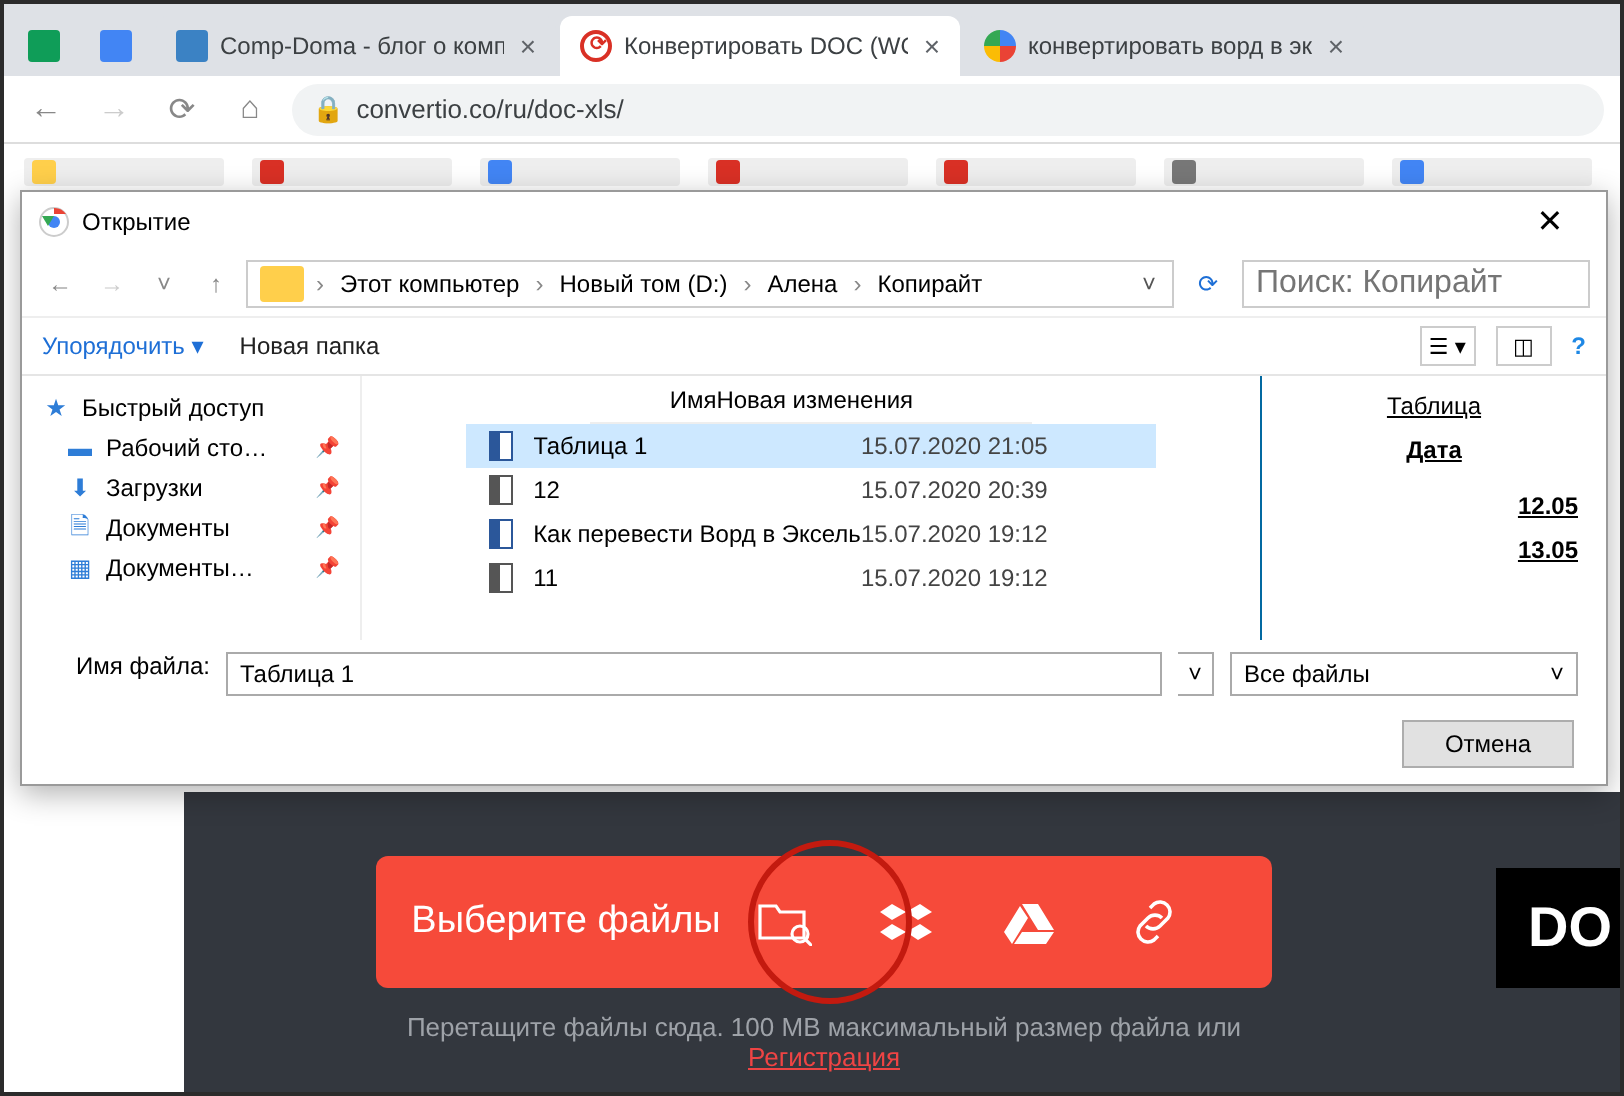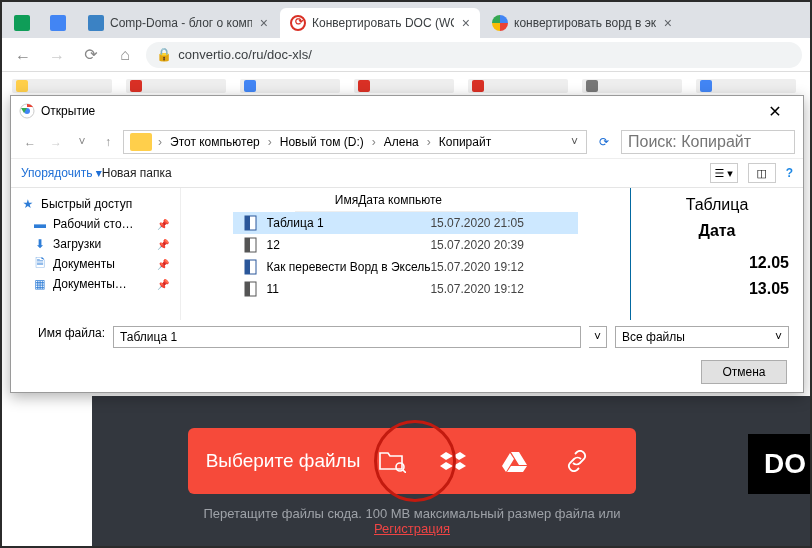--- a/index.html
+++ b/index.html
@@ -38,21 +38,21 @@
   .dlg-title .x { width: 40px; text-align: center; font-size: 16px; cursor: pointer; }
   .dlg-nav { height: 32px; display: flex; align-items: center; padding: 0 8px; gap: 4px; font-size: 12px; }
   .dlg-nav .navbtn { width: 22px; text-align: center; color: #888; cursor: pointer; }
   .dlg-nav .crumbs { flex: 1; height: 24px; border: 1px solid #ccc; background: #fff; display: flex; align-items: center; padding: 0 2px; gap: 2px; }
   .crumbs .cico { width: 22px; height: 18px; background: #ffcf4b; border-radius: 2px; margin: 0 4px; }
   .crumbs .seg { padding: 0 6px; cursor: pointer; }
   .crumbs .chev { color: #888; }
   .crumbs .drop { margin-left: auto; padding: 0 6px; cursor: pointer; color: #555; }
   .dlg-nav .refresh { width: 26px; text-align: center; cursor: pointer; color: #1e6fd6; }
   .dlg-nav .search { width: 174px; height: 24px; border: 1px solid #ccc; padding: 0 6px; color: #777; font-size: 16px; }
-  .dlg-tools { height: 28px; border-top: 1px solid #eee; border-bottom: 1px solid #e5e5e5; display: flex; align-items: center; padding: 14px 10px; font-size: 12px; }
+  .dlg-tools { height: 28px; border-top: 1px solid #eee; border-bottom: 1px solid #e5e5e5; display: flex; align-items: center; padding: 14px 10px; gap: 18px; font-size: 12px; }
   .dlg-tools .org { color: #1e6fd6; cursor: pointer; }
   .dlg-tools .newf { color: #222; cursor: pointer; }
   .dlg-tools .right { margin-left: auto; display: flex; align-items: center; gap: 10px; }
   .dlg-tools .vbtn { width: 28px; height: 20px; border: 1px solid #ccc; cursor: pointer; display:flex; align-items:center; justify-content:center; font-size:11px;}
   .dlg-tools .help { color: #1e88e5; font-weight: bold; cursor: pointer; }
   .dlg-body { display: flex; height: 132px; font-size: 12px; }
   .sidebar { width: 170px; border-right: 1px solid #eee; padding: 6px 4px; overflow: hidden; }
   .sb-item { display: flex; align-items: center; gap: 6px; padding: 3px 6px 3px 18px; cursor: pointer; white-space: nowrap; }
   .sb-item.top { padding-left: 6px; }
   .sb-ic { width: 14px; height: 14px; display: inline-flex; align-items: center; justify-content: center; }
@@ -60,21 +60,21 @@
   .filearea { flex: 1; display: flex; flex-direction: column; border-right: 1px solid #0369a1; min-width: 0; align-items: center; }
   .fa-head { height: 24px; display: flex; align-items: center; border-bottom: 1px solid #eee; }
   .fa-head .col-name { padding-left: 40px; flex: 1; }
   .fa-head .col-date { width: 158px; }
   .fa-rows { flex: 1; overflow-y: auto; overflow-x: hidden; }
   .fa-row { height: 22px; display: flex; align-items: center; padding-left: 10px; cursor: pointer; }
   .fa-row.sel { background: #cde8ff; }
   .fa-row .fic { width: 18px; height: 18px; margin-right: 6px; display:inline-flex; align-items:center; justify-content:center; }
   .fa-row .fname { flex: 1; white-space: nowrap; overflow: hidden; }
   .fa-row .fdate { width: 148px; color: #444; }
-  .preview { width: 172px; padding: 8px 14px; font-size: 16px; overflow: hidden; }
+  .preview { width: 172px; padding: 8px 14px; font-size: 12px; overflow: hidden; text-decoration: underline; }
   .preview .pv-name { text-align: center; margin-bottom: 8px; }
   .preview .pv-lbl { text-align: center; font-weight: 700; margin-bottom: 10px; }
   .preview .pv-row { text-align: right; font-weight: 600; padding: 4px 0; }
   .dlg-foot { padding: 6px 14px; font-size: 12px; }
   .fn-row { display: flex; align-items: flex-start; gap: 8px; margin-bottom: 12px; }
   .fn-row .lbl { width: 80px; text-align: right; }
   .fn-row .fn-input { flex: 1; height: 22px; border: 1px solid #aaa; padding: 0 6px; font-size: 12px; }
   .fn-row .chev { border: 1px solid #aaa; border-left:none; width:18px; height:22px; display:flex; align-items:center; justify-content:center; cursor:pointer; }
   .filter { width: 174px; height: 22px; border: 1px solid #aaa; padding: 0 6px; display: flex; align-items: center; justify-content: space-between; cursor: pointer; }
   .btn-row { display: flex; justify-content: flex-end; gap: 10px; padding-right: 2px; position: relative; }
@@ -254,21 +254,21 @@
         </div>
       <div class="sb-item">
           <span class="sb-ic" style="color:#2e7dd7">▦</span>
           <span>Документы…</span>
           <span class="pin">📌</span>
         </div>
     </div>
     <div class="filearea">
       <div class="fa-head">
         <div class="col-name">Имя</div>
-        <div class="col-date">Дата компьюте</div>
+        <div class="col-date">Новая изменения</div>
       </div>
       <div class="fa-rows" id="fa-rows">
           <div class="fa-row sel">
             <span class="fic">
               <svg width="16" height="16">
                 <rect x="1" y="1" width="11" height="14" fill="#fff" stroke="#2b579a"></rect>
                 <rect x="1" y="1" width="5" height="14" fill="#2b579a"></rect>
               </svg>
             </span>
             <span class="fname">Таблица 1</span>

